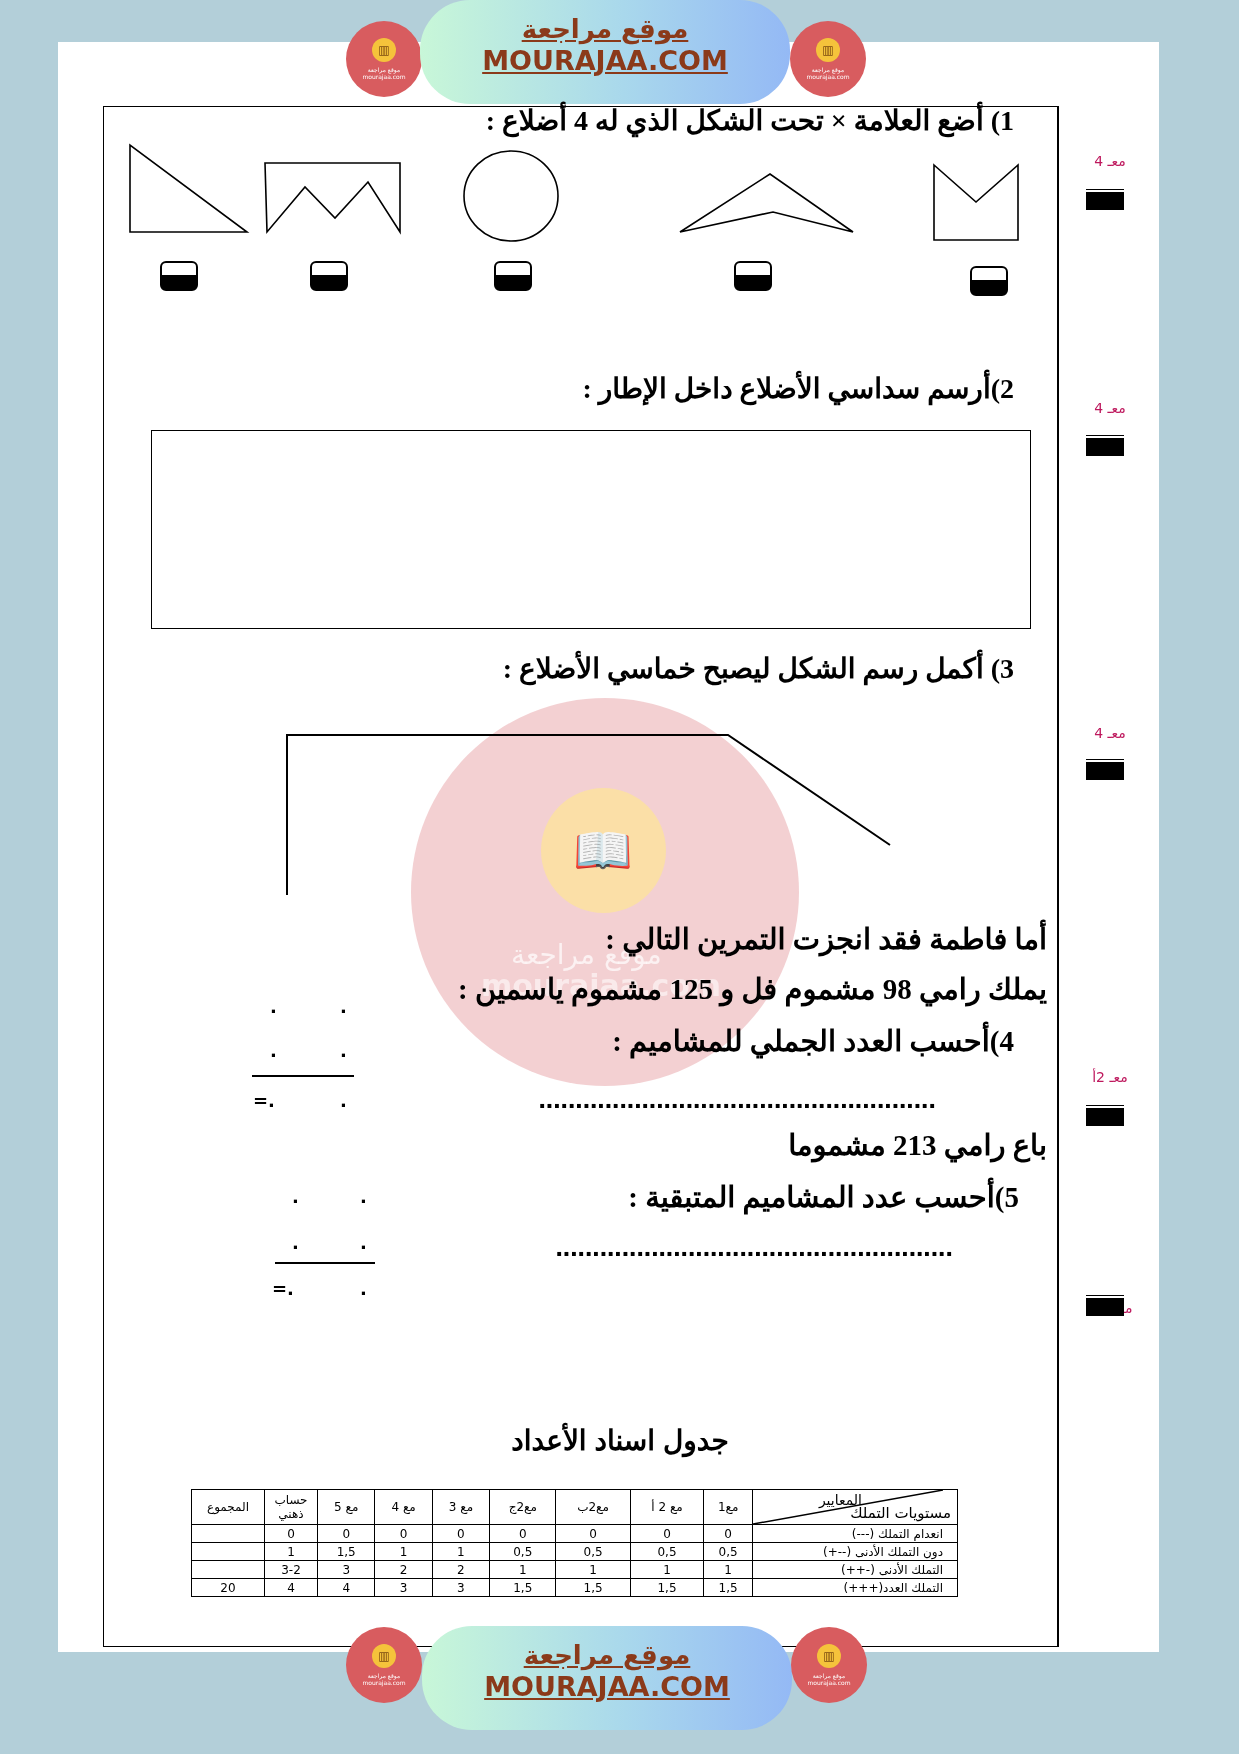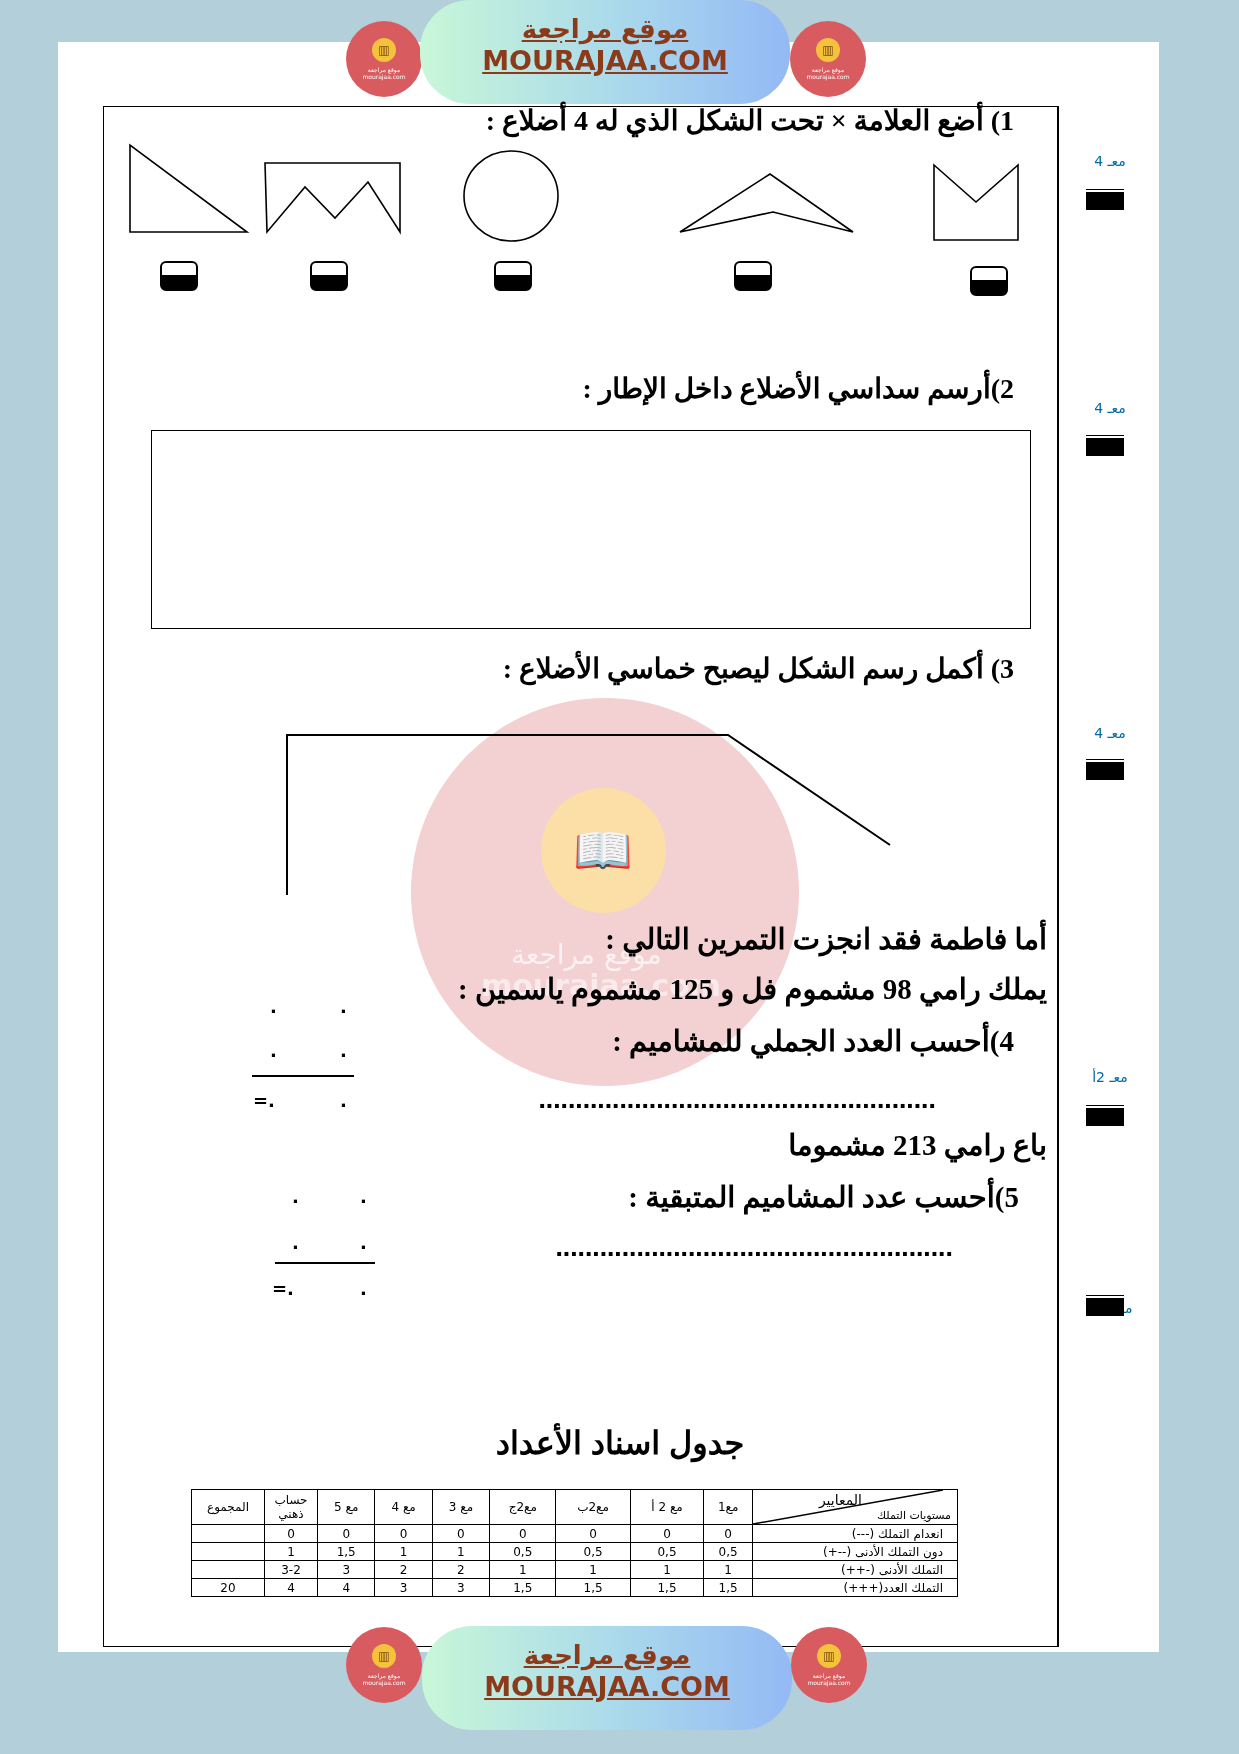--- a/index.html
+++ b/index.html
@@ -36,21 +36,21 @@
   .q-title {
     position: absolute; direction: rtl; text-align: right;
     font-family: "Liberation Serif", serif; font-weight: bold; font-size: 28px; color: #000;
   }
   .q-text {
     position: absolute; direction: rtl; 
     font-family: "Liberation Serif", serif; font-weight: bold; font-size: 29px; color: #000; white-space: nowrap;
   }
   .crit {
     position: absolute; left: 1070px; width: 80px; text-align: center; direction: rtl;
-    font-size: 14px; color: #0369a1;
+    font-size: 14px; color: #be185d;
   }
   .crit-box {
     position: absolute; left: 1086px; width: 38px; height: 18px; background: #000;
     border-top: 2px solid #fff; box-shadow: 0 -1px 0 #000;
   }
   .checkbox {
     position: absolute; width: 38px; height: 30px; border: 2px solid #000; border-radius: 6px;
     box-sizing: border-box; background: linear-gradient(#fff 0 45%, #000 45% 100%);
     cursor: pointer;
   }
@@ -69,34 +69,34 @@
   }
   .watermark .inner {
     position: absolute; left: 130px; top: 90px; width: 125px; height: 125px; border-radius: 50%;
     background: rgba(252, 226, 160, 0.85); display:flex; align-items:center; justify-content:center;
     font-size: 48px; color: #e8d2b8;
   }
   .watermark .wm-ar { position: absolute; left: 100px; top: 240px; font-size: 28px; color: rgba(255,255,255,0.7); direction: rtl; }
   .watermark .wm-en { position: absolute; left: 70px; top: 270px; font-size: 30px; color: rgba(255,255,255,0.55); font-weight: bold; }
   .grade-title {
     position: absolute; left: 480px; top: 1424px; width: 280px; text-align: center; direction: rtl;
-    font-family: "Liberation Sans", sans-serif; font-weight: bold; font-size: 32px;
+    font-family: "Liberation Sans", sans-serif; font-weight: bold; font-size: 28px;
   }
   table.grades {
     position: absolute; left: 191px; top: 1489px; width: 767px; border-collapse: collapse;
     direction: rtl; font-size: 12px; font-family: "DejaVu Sans", sans-serif;
   }
   table.grades td, table.grades th {
     border: 1px solid #000; text-align: center; padding: 0; height: 17px; font-weight: normal;
   }
   table.grades th { height: 34px; }
   table.grades .lvl { text-align: right; padding-right: 14px; width: 190px; }
   table.grades .corner { position: relative; width: 190px; }
   table.grades .corner .c-top { position: absolute; right: 95px; top: 2px; font-size: 14px; }
-  table.grades .corner .c-bot { position: absolute; right: 6px; bottom: 2px; font-size: 11px; text-align: right; }
+  table.grades .corner .c-bot { position: absolute; right: 6px; bottom: 2px; font-size: 15px; text-align: right; }
   table.grades .corner svg { position: absolute; left: 0; top: 0; }
 </style>
 </head>
 <body>
 
 <div class="page"></div>
 
 <div class="badge" style="left:346px; top:21px;">
   <div class="book">▥</div>
   <div class="tiny">موقع مراجعة mourajaa.com</div>

